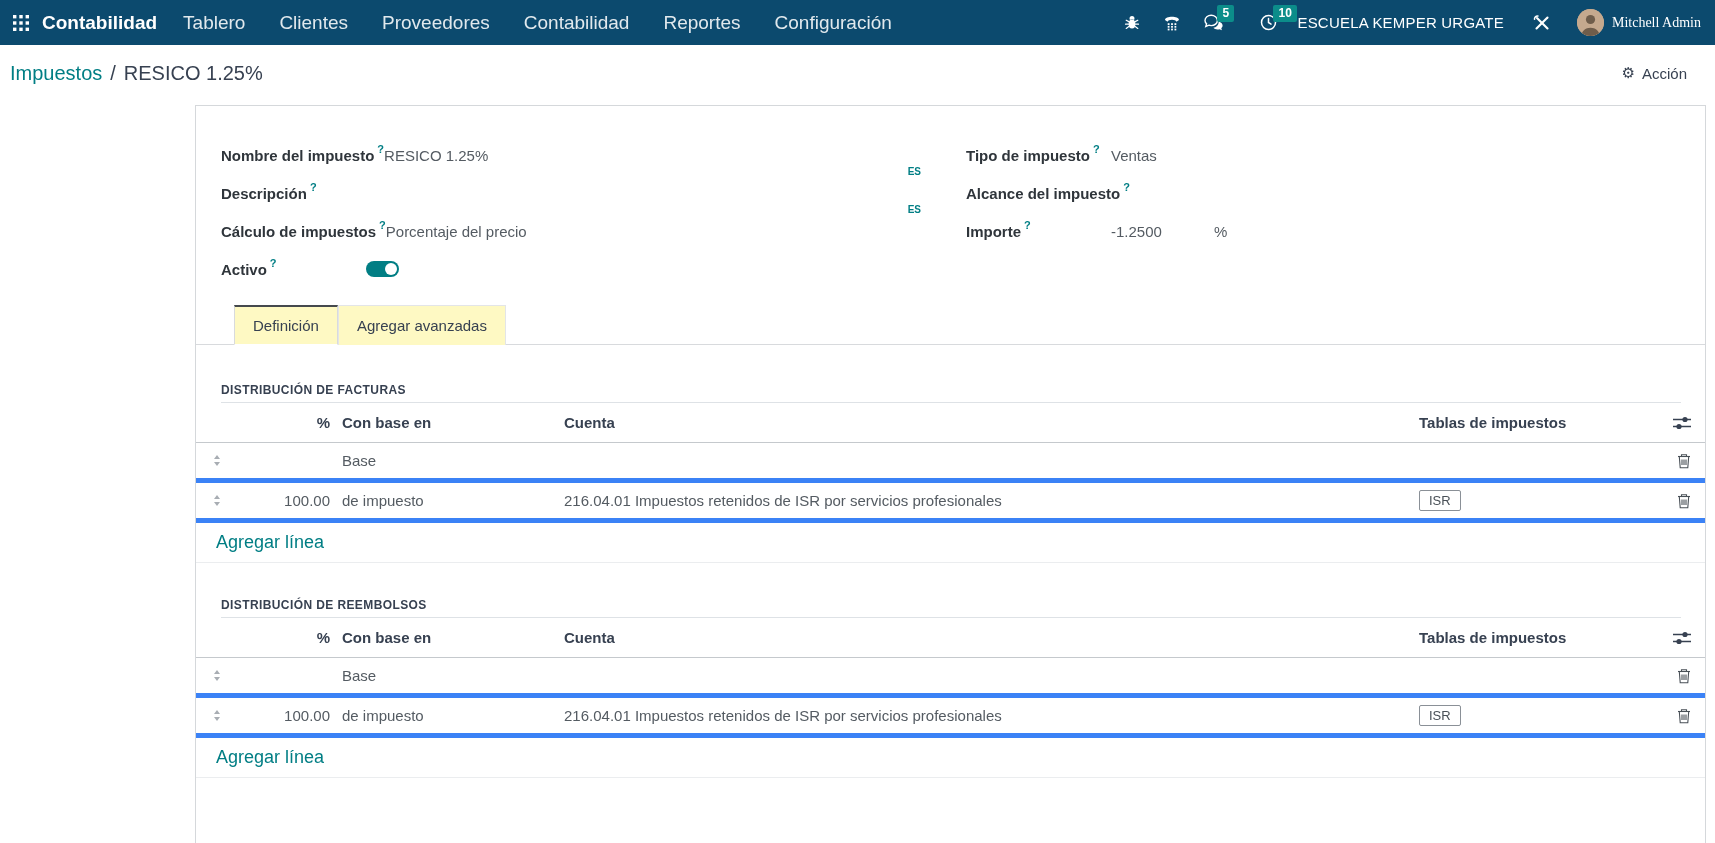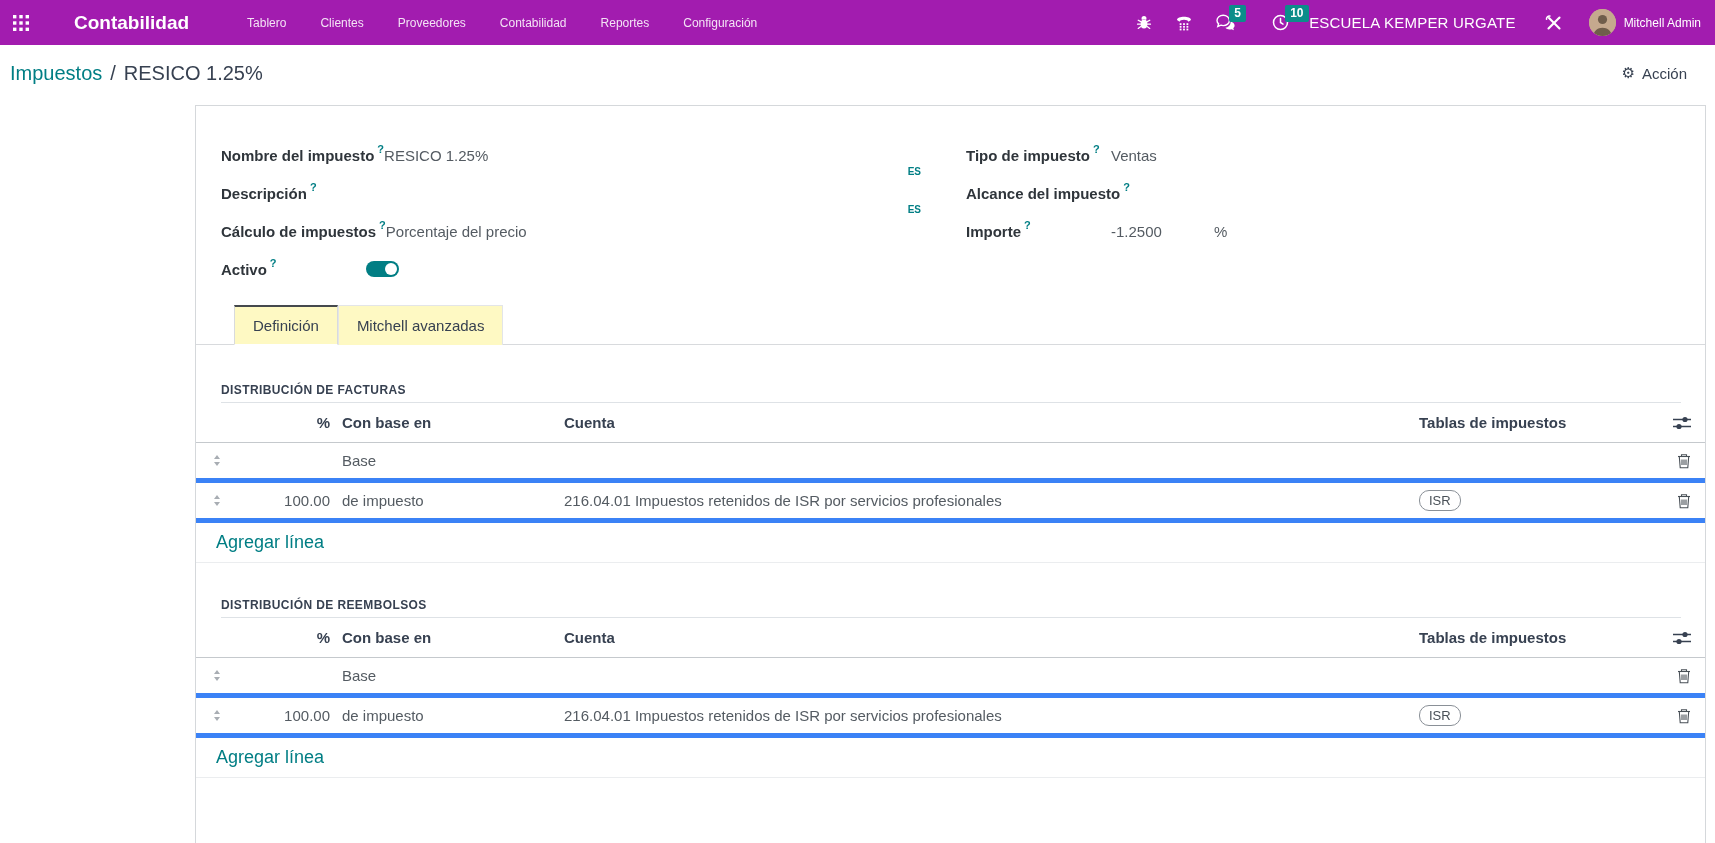--- a/index.html
+++ b/index.html
@@ -1,35 +1,35 @@
 <!DOCTYPE html>
 <html><head>
 <meta charset="utf-8">
 <style>
   * { margin:0; padding:0; box-sizing:border-box; }
   html,body { width:1715px; height:843px; overflow:hidden; background:#fff;
     font-family:"Liberation Sans",sans-serif; }
   .page { position:relative; width:1715px; height:843px; background:#fff; overflow:hidden; }
 
   
-  .navbar { height:45px; background:#a21caf; display:flex; align-items:center;
-    color:#fff; padding:0 14px 0 10px;gap:32px; }
+  .navbar { height:45px; background:#0c4a6e; display:flex; align-items:center;
+    color:#fff; padding:0 14px 0 10px; }
   .apps-btn { width:22px; height:22px; display:flex; align-items:center; justify-content:center; cursor:pointer; }
   .brand { font-size:19px; font-weight:bold; margin:0 26px 0 10px; white-space:nowrap; }
-  .nav-menu { display:flex; align-items:center; gap:34px; font-size:12px; }
+  .nav-menu { display:flex; align-items:center; gap:34px; font-size:19px; }
   .nav-menu span { color:rgba(255,255,255,.88); cursor:pointer; white-space:nowrap; }
   .nav-right { margin-left:auto; display:flex; align-items:center; }
   .systray-item { position:relative; display:flex; align-items:center; margin-left:23px; cursor:pointer; }
   .systray-badge { position:absolute; top:-9px; left:13px; background:#0c8d8a; color:#fff;
     font-size:12px; line-height:17px; padding:0 5px; border-radius:2px; font-weight:bold; }
   .company-name { font-size:15px; color:#fff; margin-left:20px; white-space:nowrap; letter-spacing:.2px; }
   .user-menu { display:flex; align-items:center; margin-left:26px; cursor:pointer; }
   .avatar { width:27px; height:27px; border-radius:50%; background:#c5a98e; overflow:hidden;
     display:flex; align-items:flex-end; justify-content:center; }
-  .user-name { font-size:12px; color:#fff; margin-left:8px; white-space:nowrap; }
+  .user-name { font-size:14px; color:#fff; margin-left:8px; white-space:nowrap;font-family:Liberation Serif, serif; }
 
   
   .control-panel { height:56px; display:flex; align-items:center; justify-content:space-between;
     padding:0 28px 0 10px; background:#fff;gap:8px; }
   .breadcrumb { font-size:20px; color:#374151; display:flex; align-items:center; gap:8px; }
   .breadcrumb .bc-link { color:#017e84; cursor:pointer; }
   .action-btn { display:flex; align-items:center; gap:7px; font-size:15px; color:#374151; cursor:pointer; }
   .gear-glyph { font-size:15px; color:#374151; }
 
   
@@ -73,21 +73,21 @@
   .c-base { flex:0 0 210px; margin-left:12px; }
   .c-acct { flex:1 1 auto; margin-left:12px; overflow:hidden; white-space:nowrap; }
   .c-grid { flex:0 0 262px; padding-left:20px; }
   .c-del { flex:0 0 30px; display:flex; justify-content:flex-end; align-items:center; }
   .drag-handle { display:flex; flex-direction:column; align-items:center; cursor:grab; }
   .tri-up { width:0; height:0; border-left:3.5px solid transparent; border-right:3.5px solid transparent;
     border-bottom:4.5px solid #a8adb3; margin-bottom:2.5px; }
   .tri-down { width:0; height:0; border-left:3.5px solid transparent; border-right:3.5px solid transparent;
     border-top:4.5px solid #a8adb3; }
   .tag-pill { display:inline-flex; align-items:center; height:21px; padding:0 9px;
-    border:1px solid #8a9097; border-radius:10px; font-size:13px; color:#495057; cursor:pointer; }
+    border:1px solid #8a9097; border-radius:2px; font-size:13px; color:#495057; cursor:pointer; }
   .addline-row { display:flex; align-items:center; height:40px; border-bottom:1px solid #ebedef;
     padding-left:20px; }
   .addline { color:#017e84; font-size:18px; cursor:pointer; }
   .icon-btn { cursor:pointer; display:flex; align-items:center; }
 </style>
 </head>
 <body>
 
 <div class="page">
 
@@ -224,21 +224,21 @@
         <div class="frow">
           <span class="flabel-r"><span>Importe</span><span class="help-sup">?</span></span>
           <span class="fvalue-num">-1.2500</span>
           <span class="fsuffix">%</span>
         </div>
       </div>
     </div>
 
     <div class="tabstrip">
       <div class="tab active">Definición</div>
-      <div class="tab">Mitchell avanzadas</div>
+      <div class="tab">Agregar avanzadas</div>
     </div>
 
     <div class="section">
       <div class="section-title">DISTRIBUCIÓN DE FACTURAS</div>
       <div class="trow thead">
         <span class="c-handle"></span>
         <span class="c-pct">%</span>
         <span class="c-base">Con base en</span>
         <span class="c-acct">Cuenta</span>
         <span class="c-grid">Tablas de impuestos</span>

